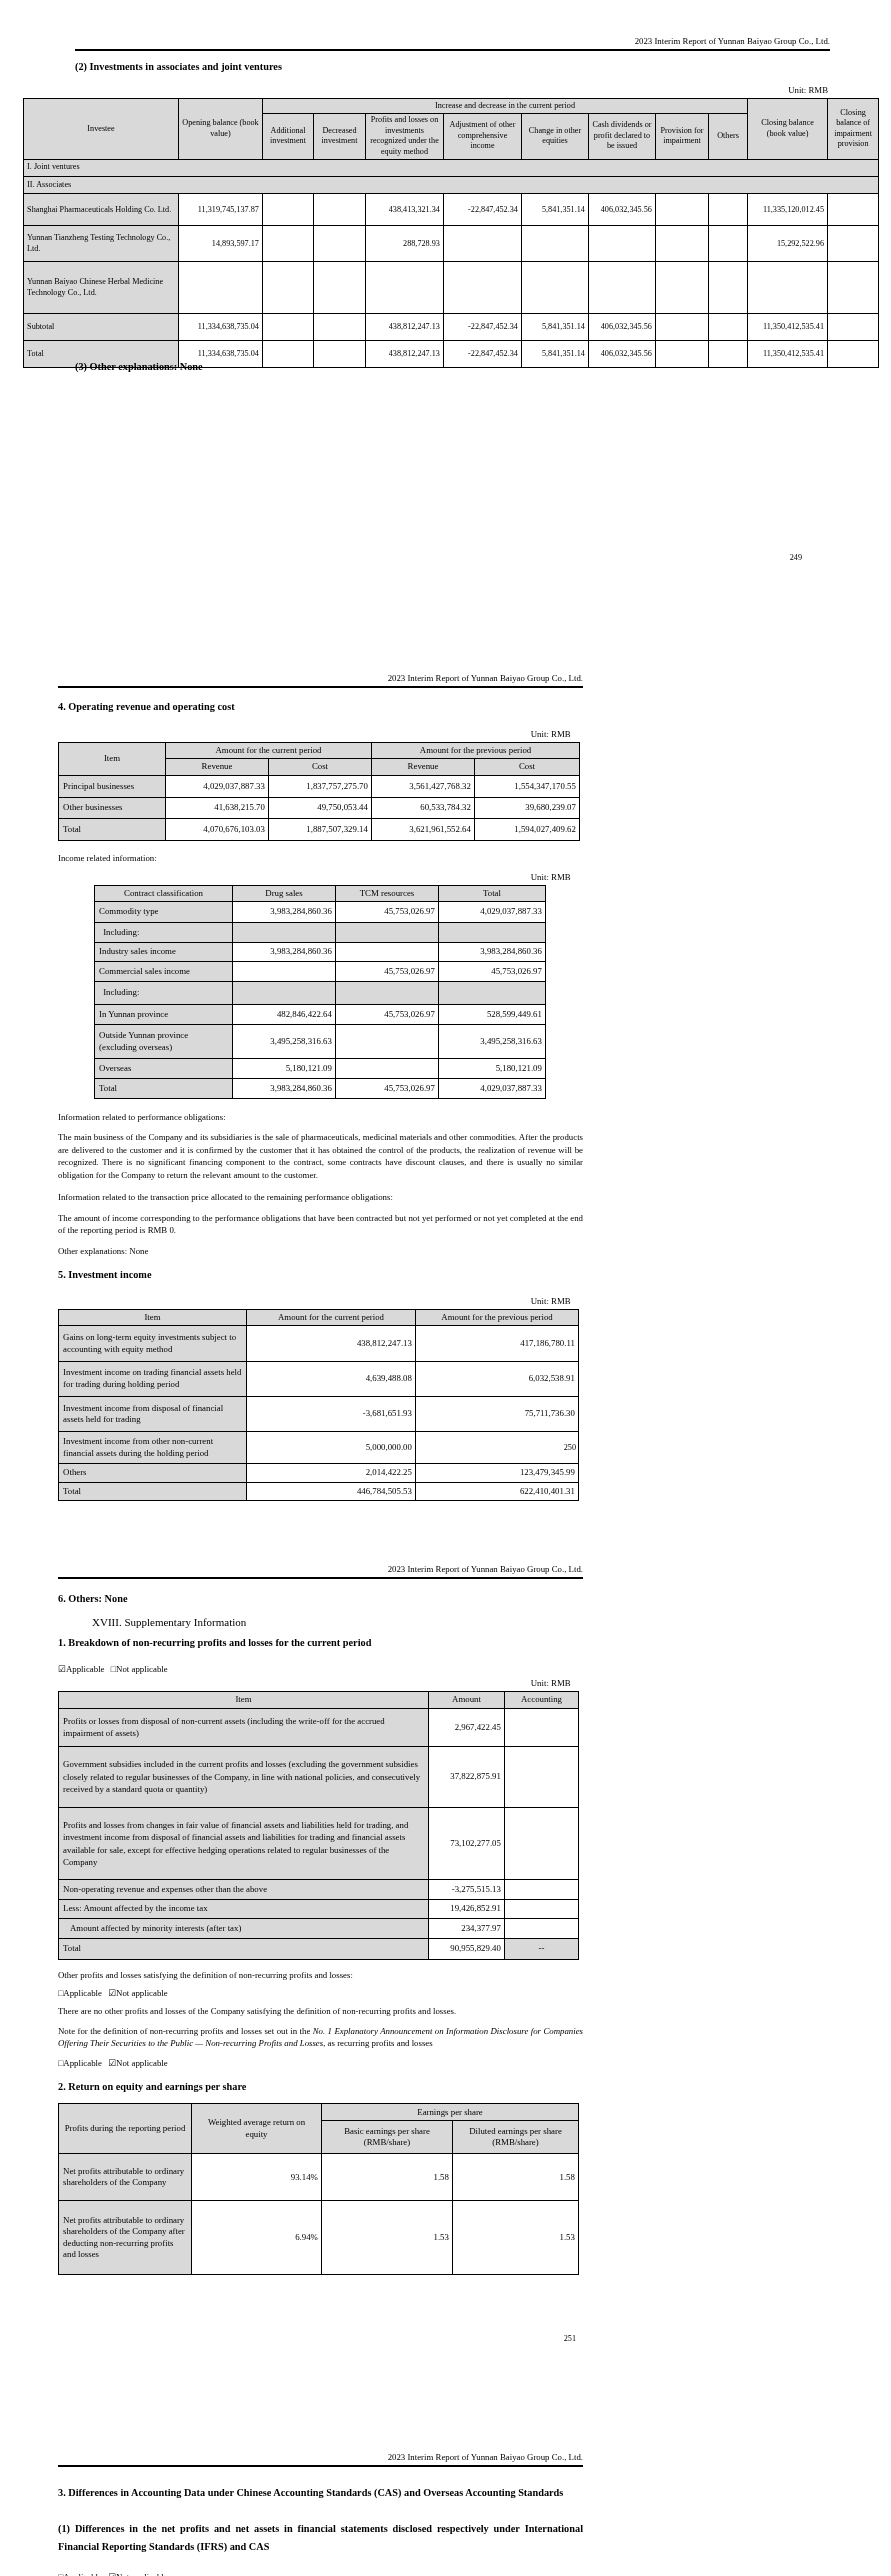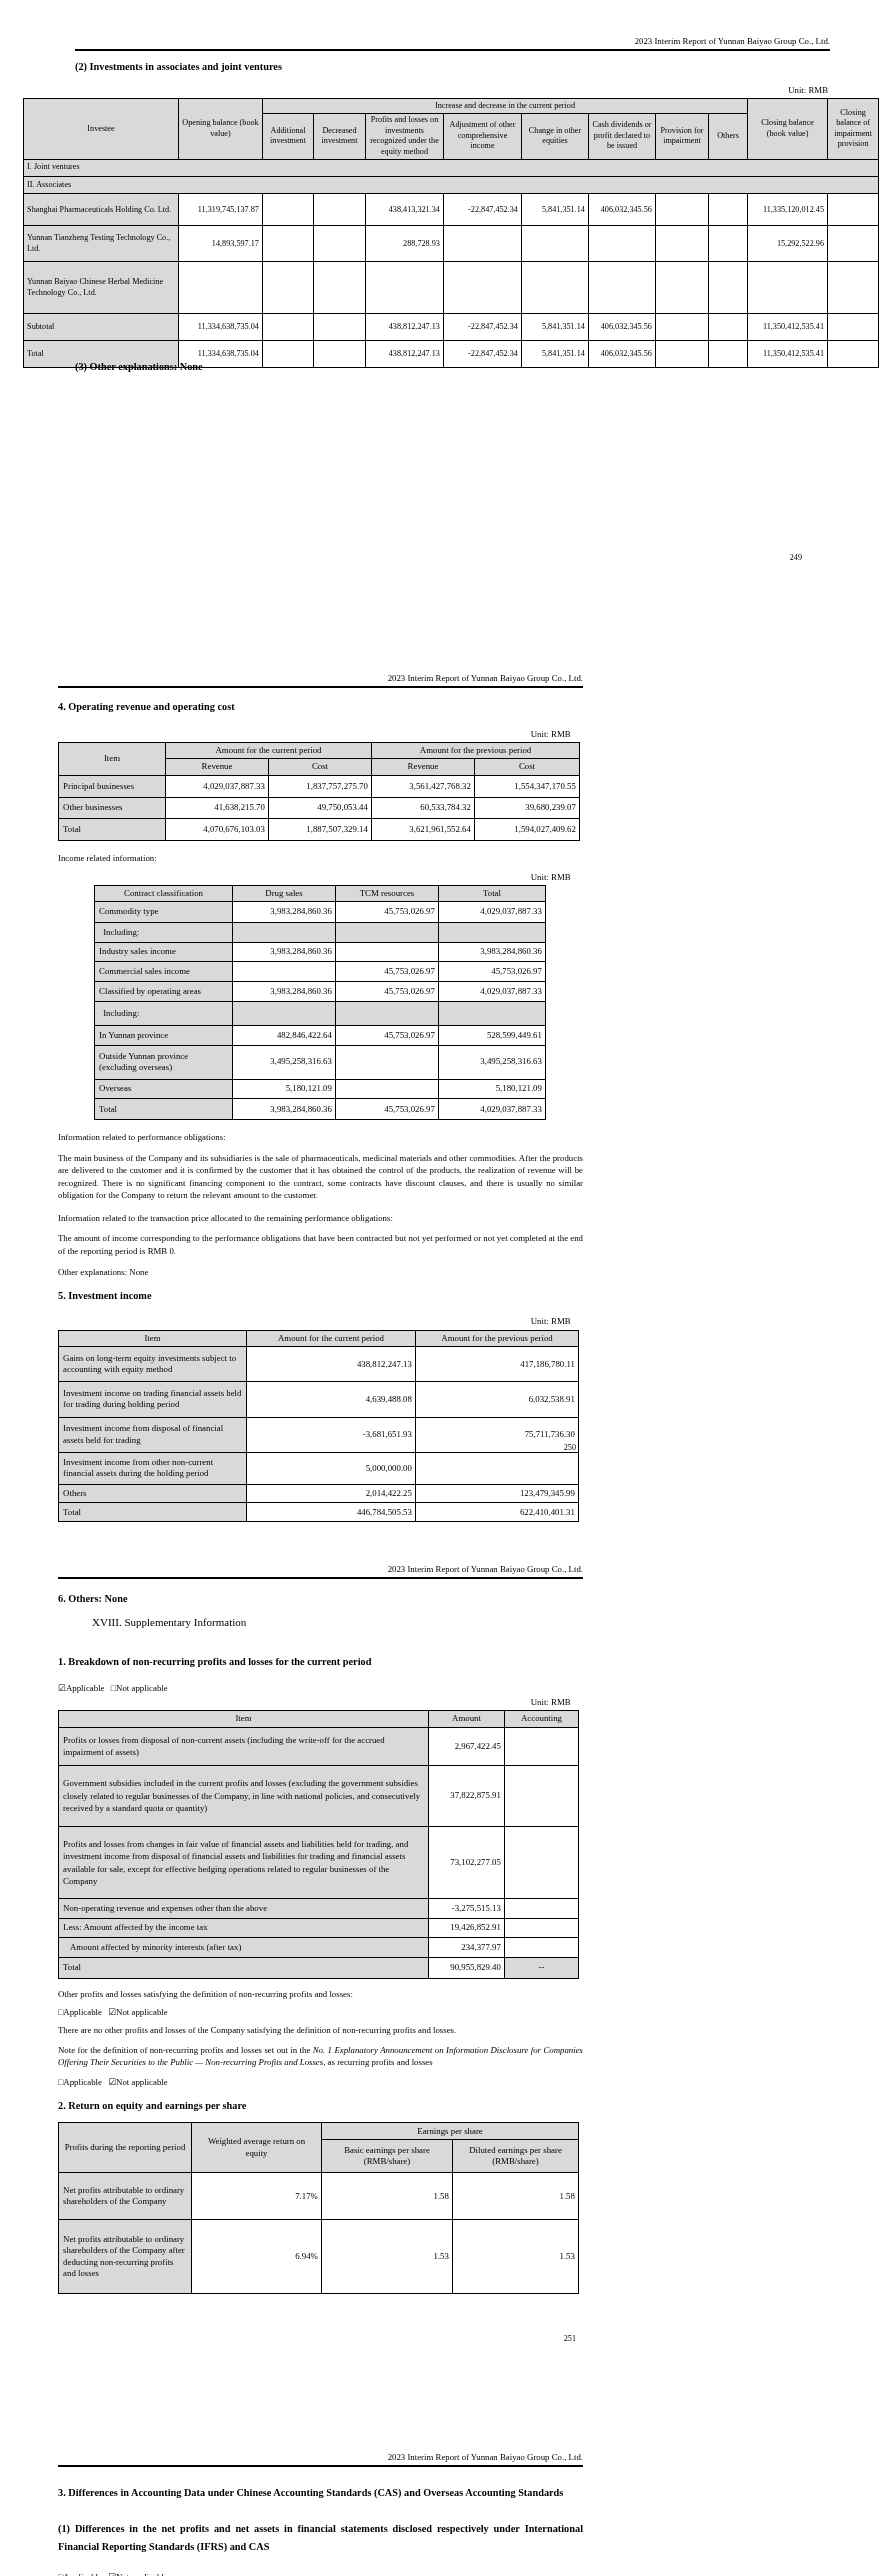--- a/index.html
+++ b/index.html
@@ -242,26 +242,20 @@
       <td class="num"></td>
       <td class="num">3,983,284,860.36</td>
     </tr>
     <tr>
       <td class="gray lbl" style="height:14.4px;">Commercial sales income</td>
       <td class="num"></td>
       <td class="num">45,753,026.97</td>
       <td class="num">45,753,026.97</td>
     </tr>
     <tr>
-      <td class="gray lbl" style="height:15.5px;">Classified by operating areas</td>
-      <td class="num">3,983,284,860.36</td>
-      <td class="num">45,753,026.97</td>
-      <td class="num">4,029,037,887.33</td>
-    </tr>
-    <tr>
       <td class="gray lbl" style="height:18.5px;padding-left:8.2px;">Including:</td>
       <td class="gray"></td>
       <td class="gray"></td>
       <td class="gray"></td>
     </tr>
     <tr>
       <td class="gray lbl" style="height:14.4px;">In Yunnan province</td>
       <td class="num">482,846,422.64</td>
       <td class="num">45,753,026.97</td>
       <td class="num">528,599,449.61</td>
@@ -344,21 +338,21 @@
 <div class="pnum" style="top:1443px;left:545px;">250</div>
 
 <div class="page" style="top:1564px;">
   <div class="hdr">
     <span>2023 Interim Report of Yunnan Baiyao Group Co., Ltd.</span>
     <div class="rule"></div>
   </div>
 
   <div class="sect" style="margin-top:14.4px;">6. Others: None</div>
   <div class="big" style="margin-top:12.4px;">XVIII. Supplementary Information</div>
-  <div class="sect" style="margin-top:28px;">1. Breakdown of non-recurring profits and losses for the current period</div>
+  <div class="sect" style="margin-top:9px;">1. Breakdown of non-recurring profits and losses for the current period</div>
 
   <p class="chk" style="margin-top:15.5px;">
     <span>☑Applicable</span>
     <span class="b2">□Not applicable</span>
   </p>
 
   <div class="unit" style="margin-top:4.1px;">Unit: RMB</div>
 
   <table style="width:520px;margin-top:3.1px;">
     <colgroup>
@@ -438,21 +432,21 @@
       <td rowspan="2" class="gray ctr">Profits during the reporting period</td>
       <td rowspan="2" class="gray ctr">Weighted average return on equity</td>
       <td colspan="2" class="gray ctr">Earnings per share</td>
     </tr>
     <tr>
       <td class="gray ctr" style="height:28px;">Basic earnings per share (RMB/share)</td>
       <td class="gray ctr">Diluted earnings per share (RMB/share)</td>
     </tr>
     <tr>
       <td class="gray lbl" style="height:42px;">Net profits attributable to ordinary shareholders of the Company</td>
-      <td class="num">7.17%</td>
+      <td class="num">93.14%</td>
       <td class="num">1.58</td>
       <td class="num">1.58</td>
     </tr>
     <tr>
       <td class="gray lbl" style="height:68px;">Net profits attributable to ordinary shareholders of the Company after deducting non-recurring profits and losses</td>
       <td class="num">6.94%</td>
       <td class="num">1.53</td>
       <td class="num">1.53</td>
     </tr>
   </tbody>

